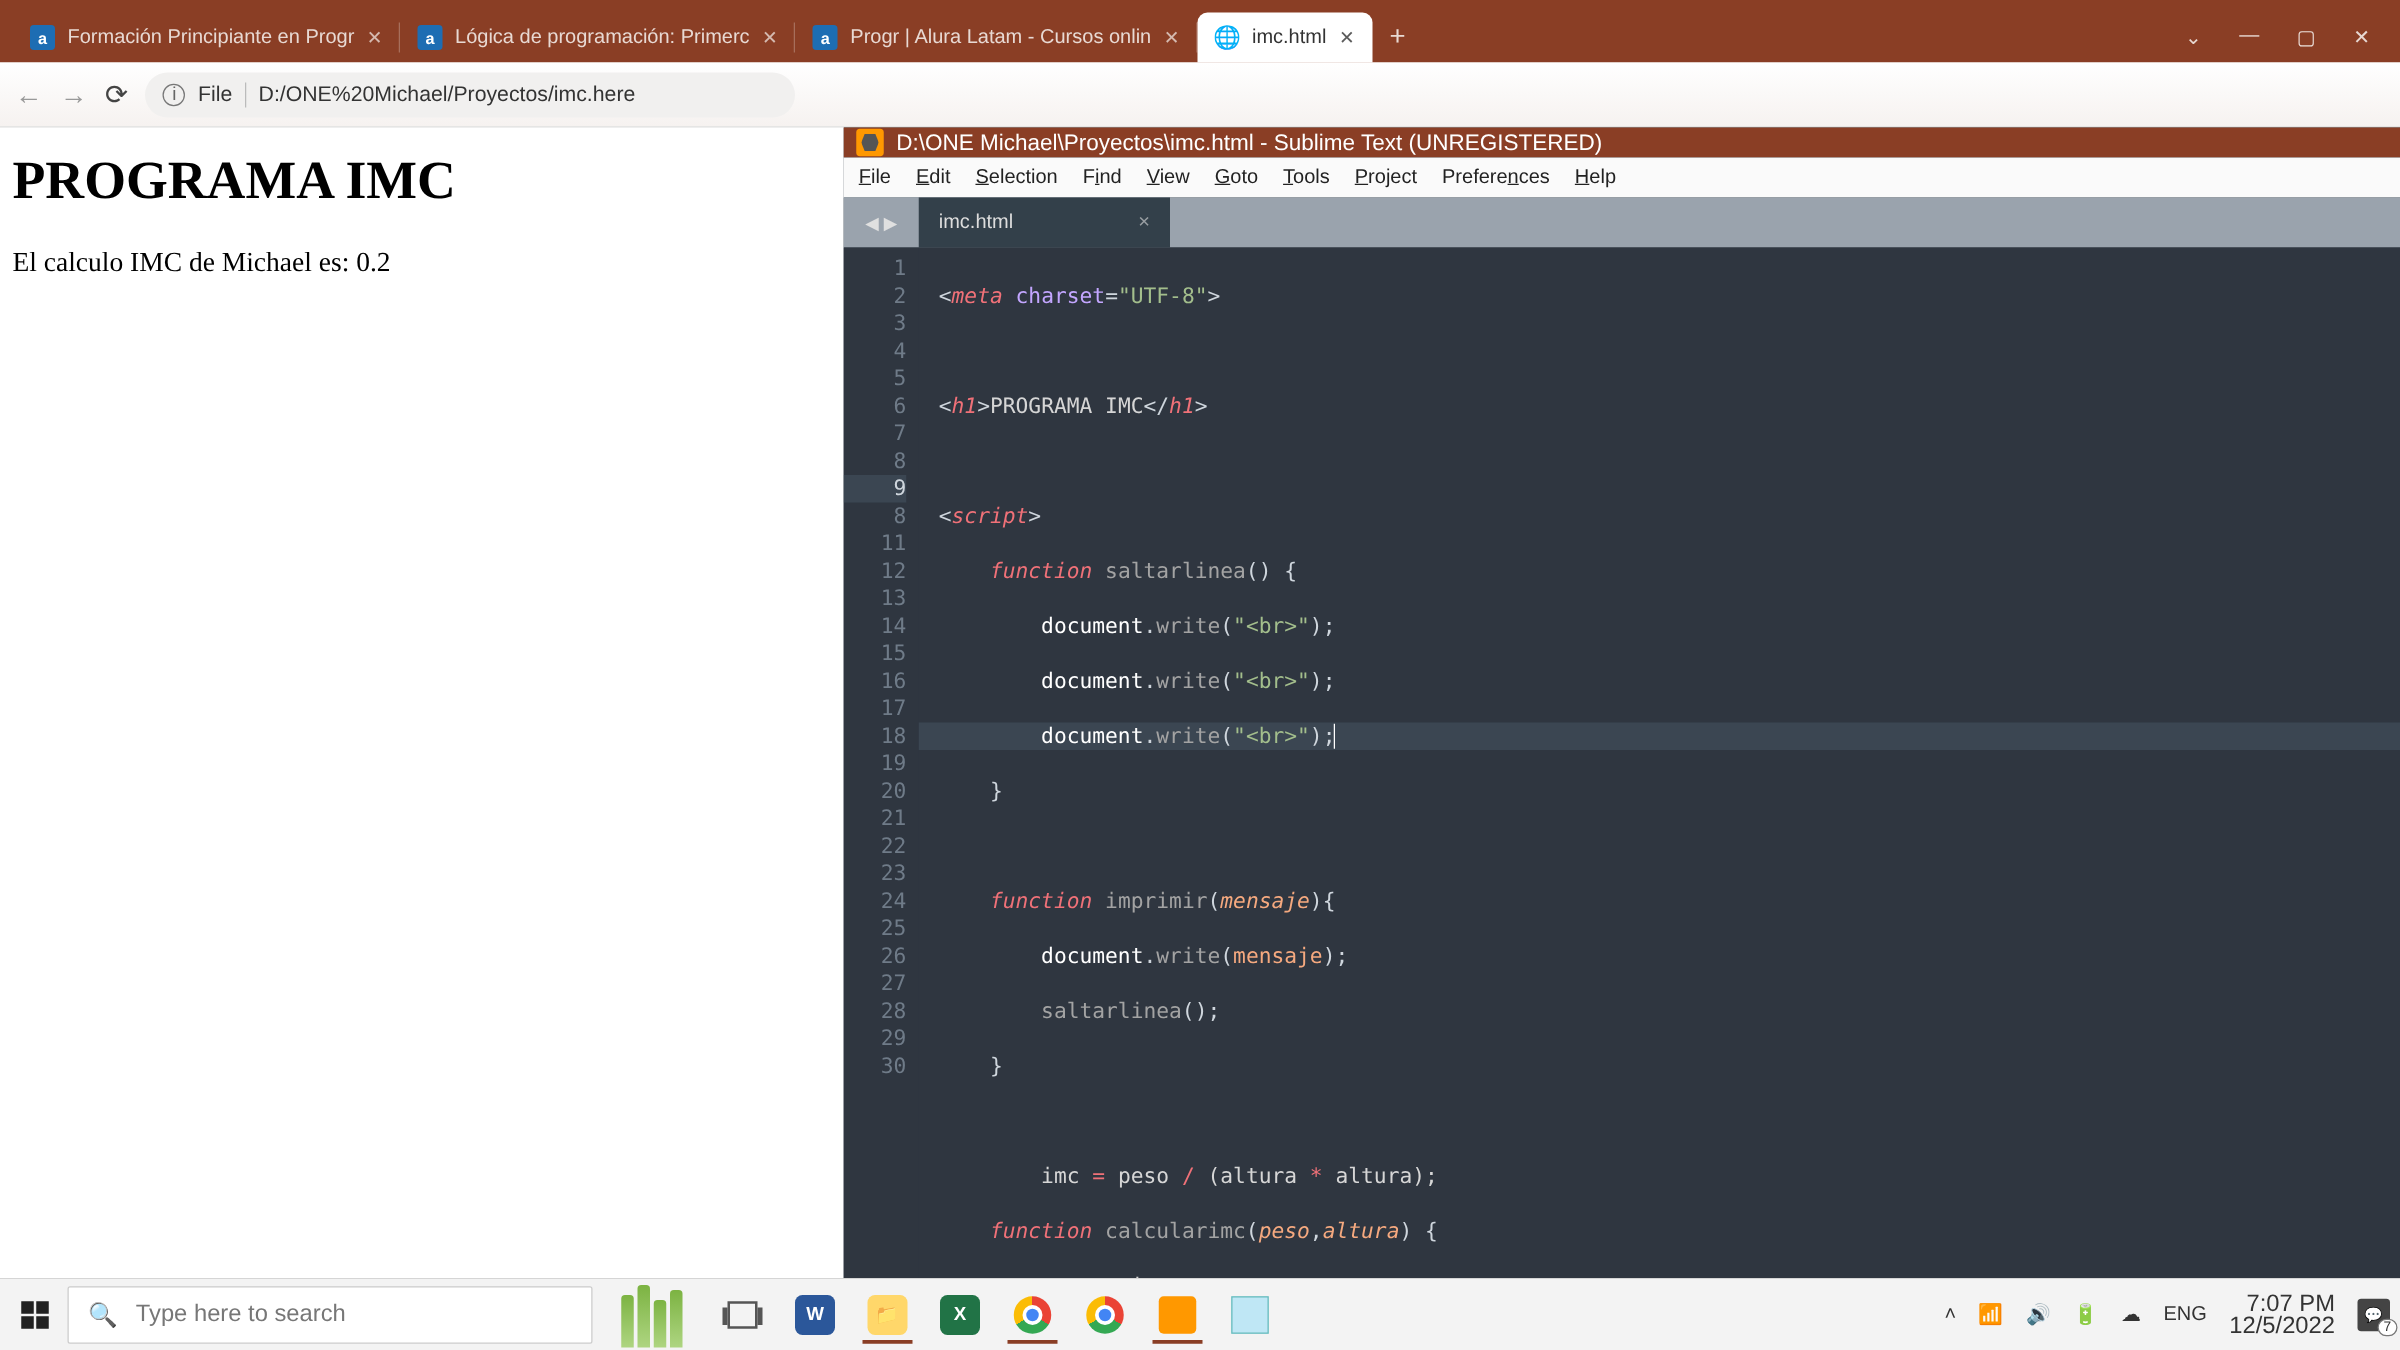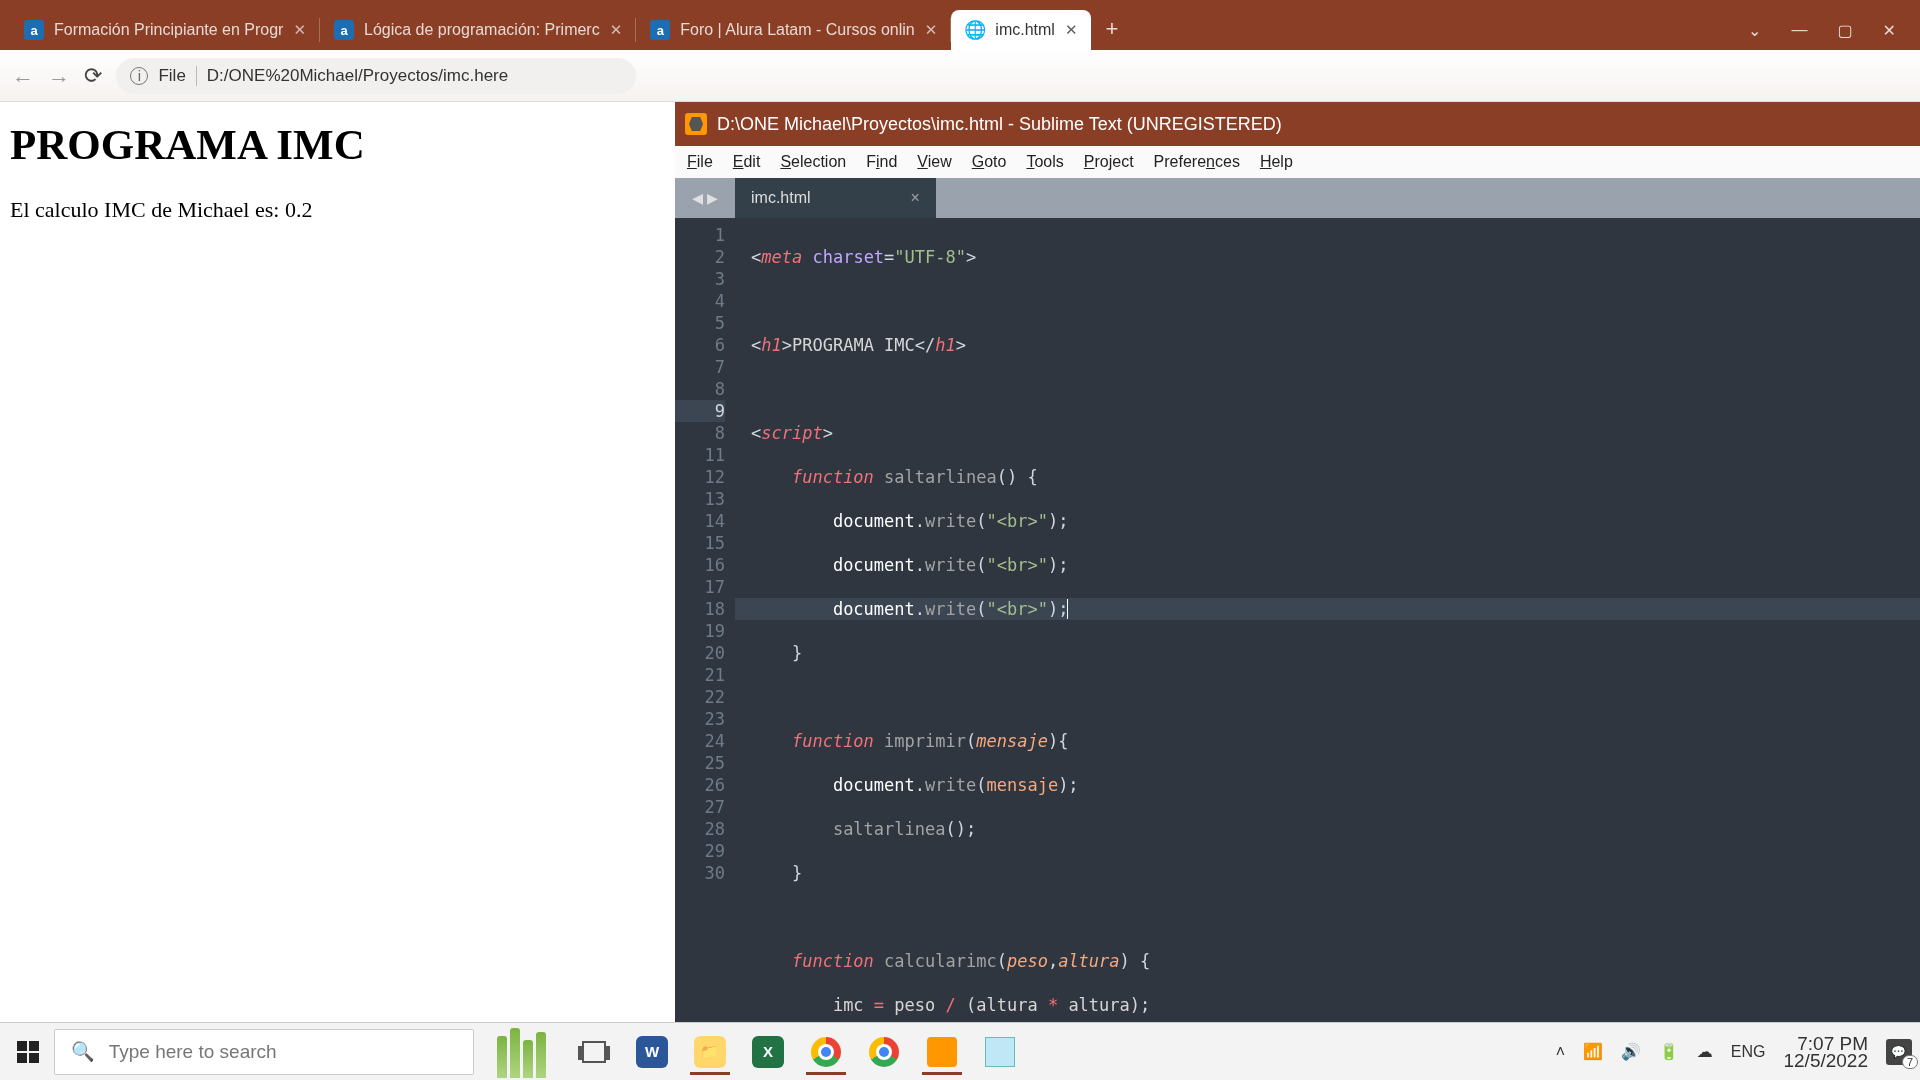--- a/index.html
+++ b/index.html
@@ -26,21 +26,21 @@
 
   .content-row { flex: 1; display: flex; min-height: 0; }
 
   
   .page { width: 675px; padding: 18px 10px; }
   .page h1 { font-family: "Times New Roman", serif; font-size: 43px; font-weight: bold; margin-bottom: 28px; }
   .page p { font-family: "Times New Roman", serif; font-size: 22px; }
 
   
   .editor { flex: 1; display: flex; flex-direction: column; background: #2f3640; color: #d6d6d6; font-size: 15px; }
-  .editor-title { height: 44px; background: #8a3e25; display: flex; align-items: center; gap: 10px; padding: 0 10px; font-size: 18px; color: #fff; }
+  .editor-title { height: 24px; background: #8a3e25; display: flex; align-items: center; gap: 10px; padding: 0 10px; font-size: 18px; color: #fff; }
   .editor-title .st-icon { width: 22px; height: 22px; background: #ff9800; border-radius: 3px; position: relative; }
   .editor-title .st-icon::after { content:""; position:absolute; inset:4px; background:#555; clip-path: polygon(20% 0, 80% 0, 100% 50%, 80% 100%, 20% 100%, 0 50%); }
   .menu-bar { height: 32px; background: #fafafa; color: #222; display: flex; align-items: center; gap: 20px; padding: 0 12px; font-size: 16px; }
   .menu-bar span u { text-decoration: underline; }
   .tabbar { height: 40px; background: #9aa3ad; display: flex; align-items: stretch; }
   .tabbar .navarrows { width: 60px; display:flex; align-items:center; justify-content:center; gap:4px; color:#e0e0e0; background:#9aa3ad; font-size:14px; }
   .etab { background: #33404a; color: #ddd; display: flex; align-items: center; padding: 0 16px; gap: 100px; font-size: 16px; }
   .etab .x { opacity:.6; }
 
   .code-area { flex: 1; display: flex; font-family: Consolas, monospace; font-size: 17px; line-height: 22px; background: #2f3640; overflow:hidden; }
@@ -107,21 +107,21 @@
         <span class="sep"></span>
     </div>
     <div class="tab">
       <span class="favicon">a</span>
       <span>Lógica de programación: Primerc</span>
       <span class="close">✕</span>
         <span class="sep"></span>
     </div>
     <div class="tab">
       <span class="favicon">a</span>
-      <span>Foro | Alura Latam - Cursos onlin</span>
+      <span>Progr | Alura Latam - Cursos onlin</span>
       <span class="close">✕</span>
         <span class="sep"></span>
     </div>
     <div class="tab active">
       <span class="favicon globe">🌐</span>
       <span>imc.html</span>
       <span class="close">✕</span>
     </div>
     <div class="newtab">+</div>
     <div class="win-ctrls">
@@ -217,22 +217,22 @@
 <div class="row">        <span class="c-obj">document</span><span class="c-punc">.</span><span class="c-fn">write</span><span class="c-punc">(</span><span class="c-str">"&lt;br&gt;"</span><span class="c-punc">);</span></div>
 <div class="row">        <span class="c-obj">document</span><span class="c-punc">.</span><span class="c-fn">write</span><span class="c-punc">(</span><span class="c-str">"&lt;br&gt;"</span><span class="c-punc">);</span></div>
 <div class="row hl">        <span class="c-obj">document</span><span class="c-punc">.</span><span class="c-fn">write</span><span class="c-punc">(</span><span class="c-str">"&lt;br&gt;"</span><span class="c-punc">);</span><span class="caret"></span></div>
 <div class="row">    <span class="c-punc">}</span></div>
 <div class="row"></div>
 <div class="row">    <span class="c-kw">function</span> <span class="c-fn">imprimir</span><span class="c-punc">(</span><span class="c-par">mensaje</span><span class="c-punc">){</span></div>
 <div class="row">        <span class="c-obj">document</span><span class="c-punc">.</span><span class="c-fn">write</span><span class="c-punc">(</span><span class="c-var">mensaje</span><span class="c-punc">);</span></div>
 <div class="row">        <span class="c-fn">saltarlinea</span><span class="c-punc">();</span></div>
 <div class="row">    <span class="c-punc">}</span></div>
 <div class="row"></div>
+<div class="row">        <span class="c-txt">imc </span><span class="c-op">=</span><span class="c-txt"> peso </span><span class="c-op">/</span><span class="c-txt"> (altura </span><span class="c-op">*</span><span class="c-txt"> altura);</span></div>
 <div class="row">    <span class="c-kw">function</span> <span class="c-fn">calcularimc</span><span class="c-punc">(</span><span class="c-par">peso</span><span class="c-punc">,</span><span class="c-par">altura</span><span class="c-punc">) {</span></div>
-<div class="row">        <span class="c-txt">imc </span><span class="c-op">=</span><span class="c-txt"> peso </span><span class="c-op">/</span><span class="c-txt"> (altura </span><span class="c-op">*</span><span class="c-txt"> altura);</span></div>
 <div class="row">        <span class="c-kw2">return</span> <span class="c-txt">imc;</span></div>
 
 
 
 
 
 
 
 
 

